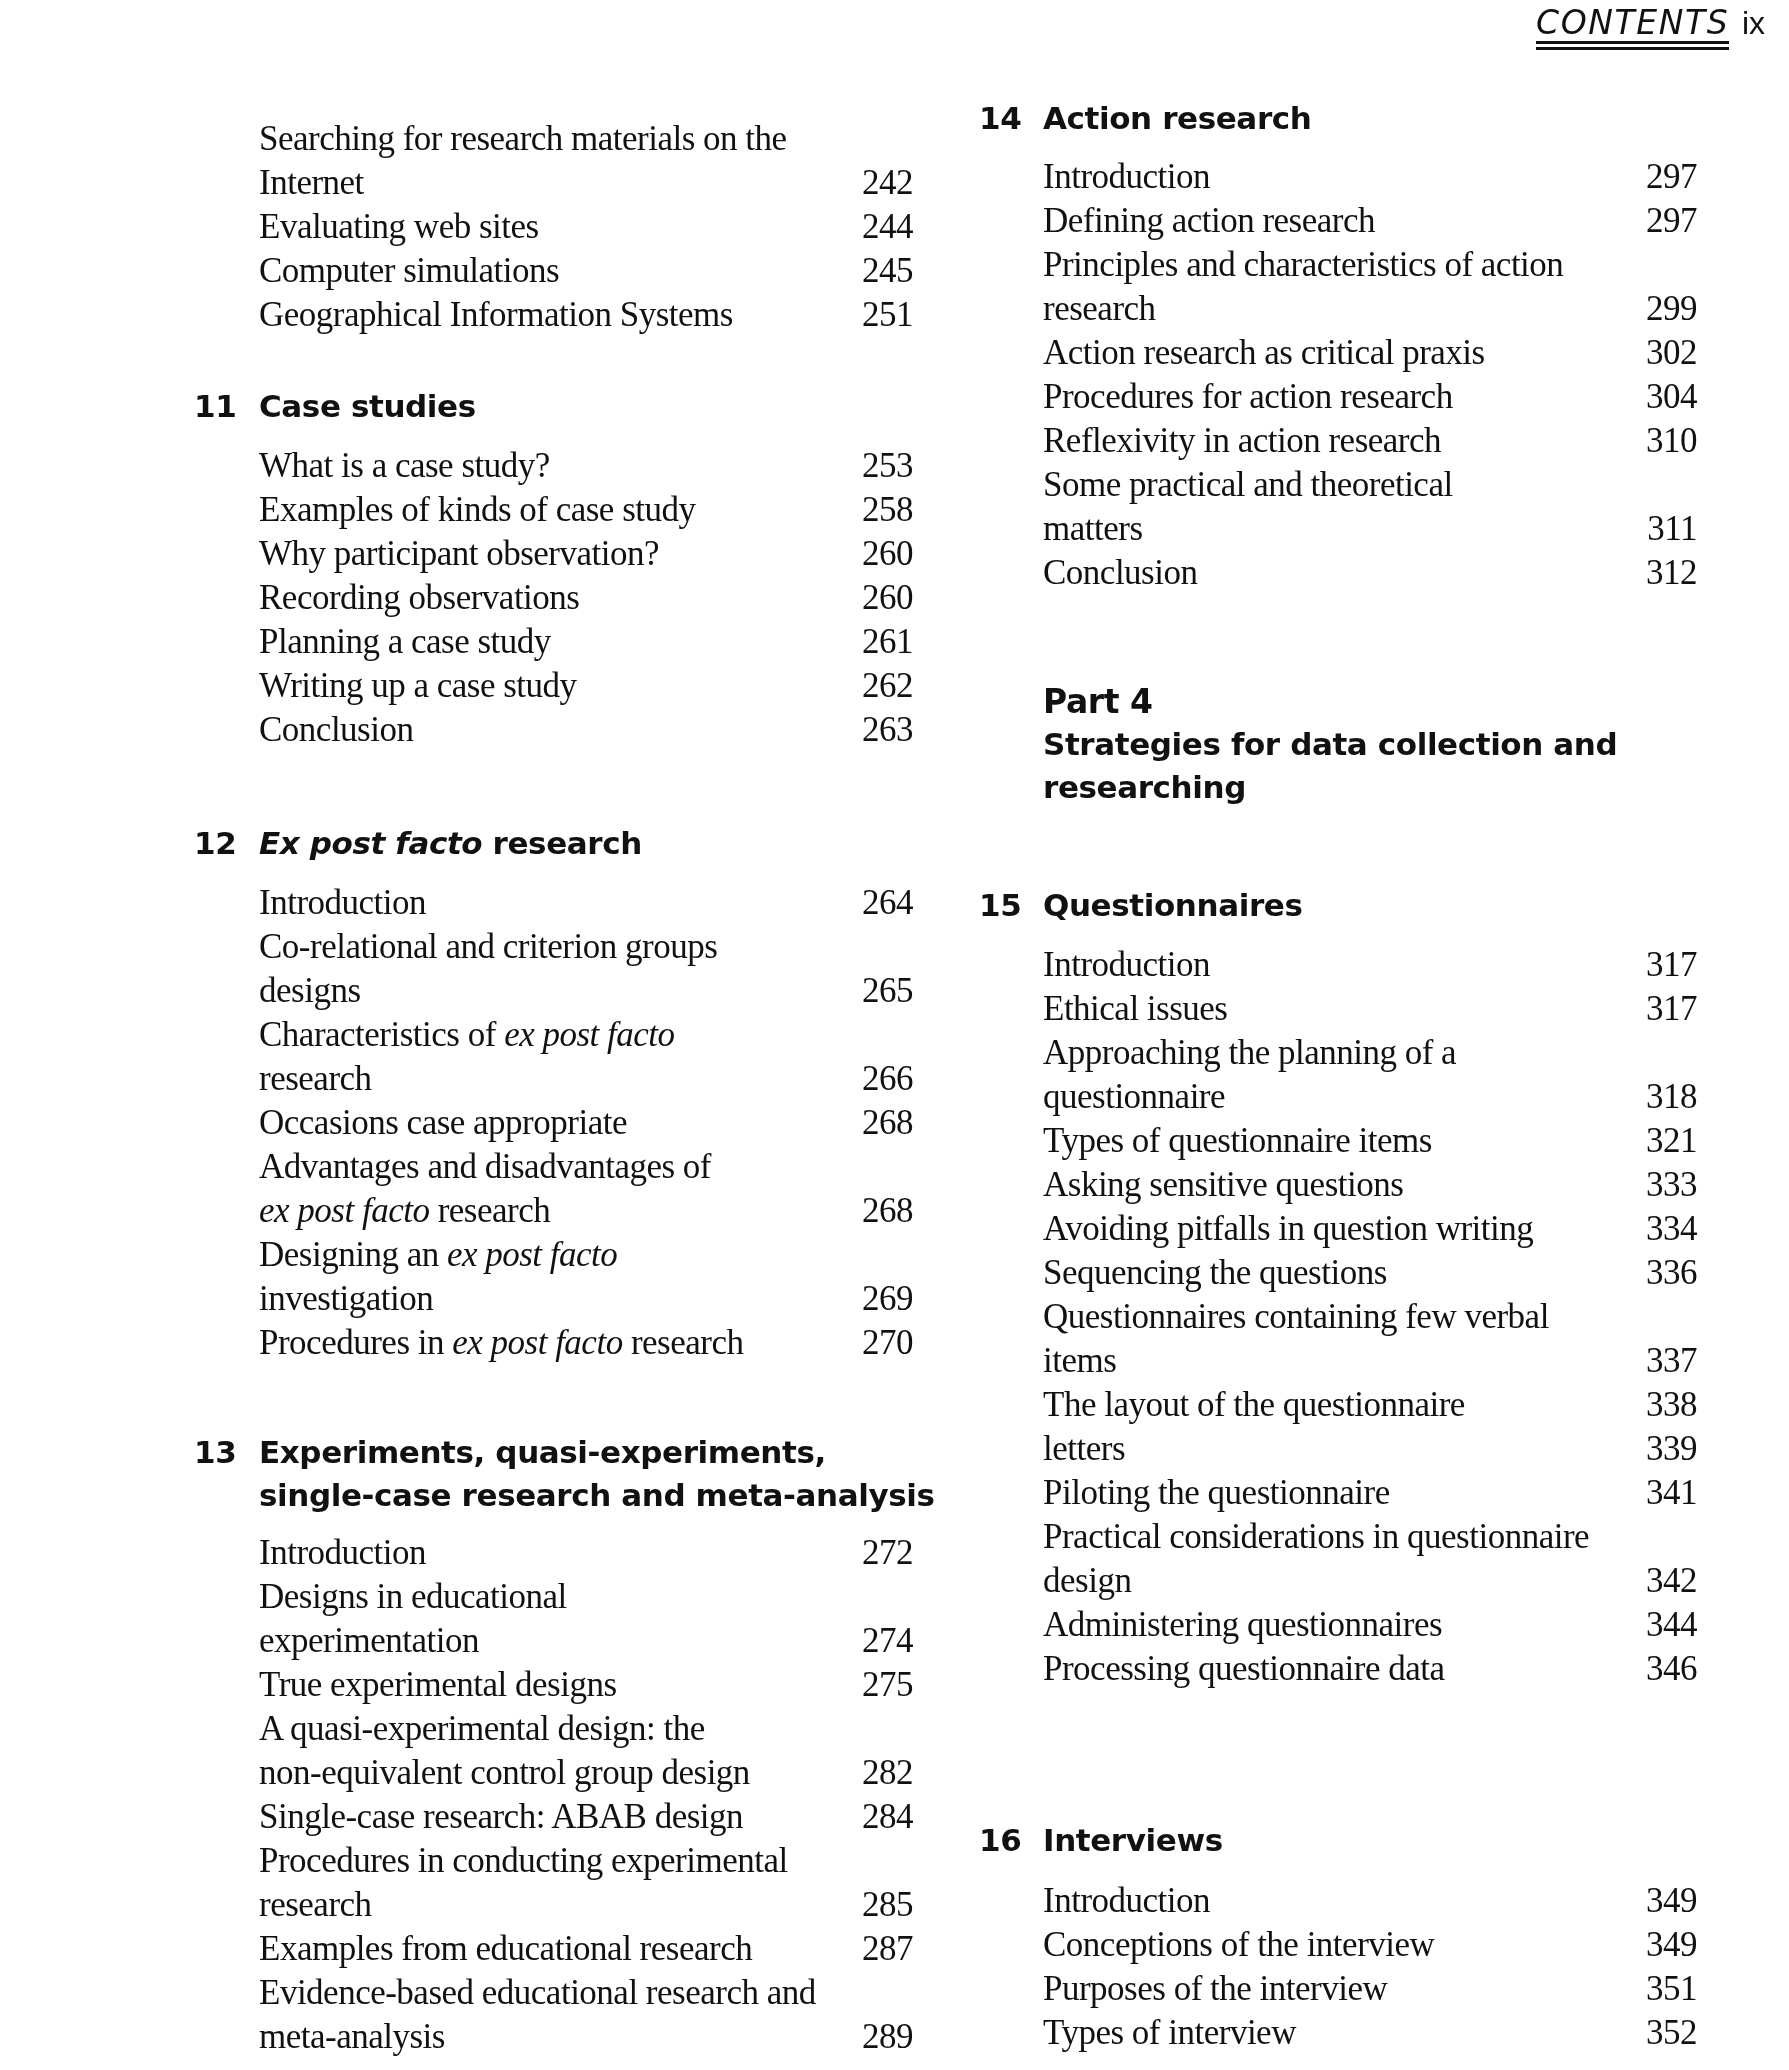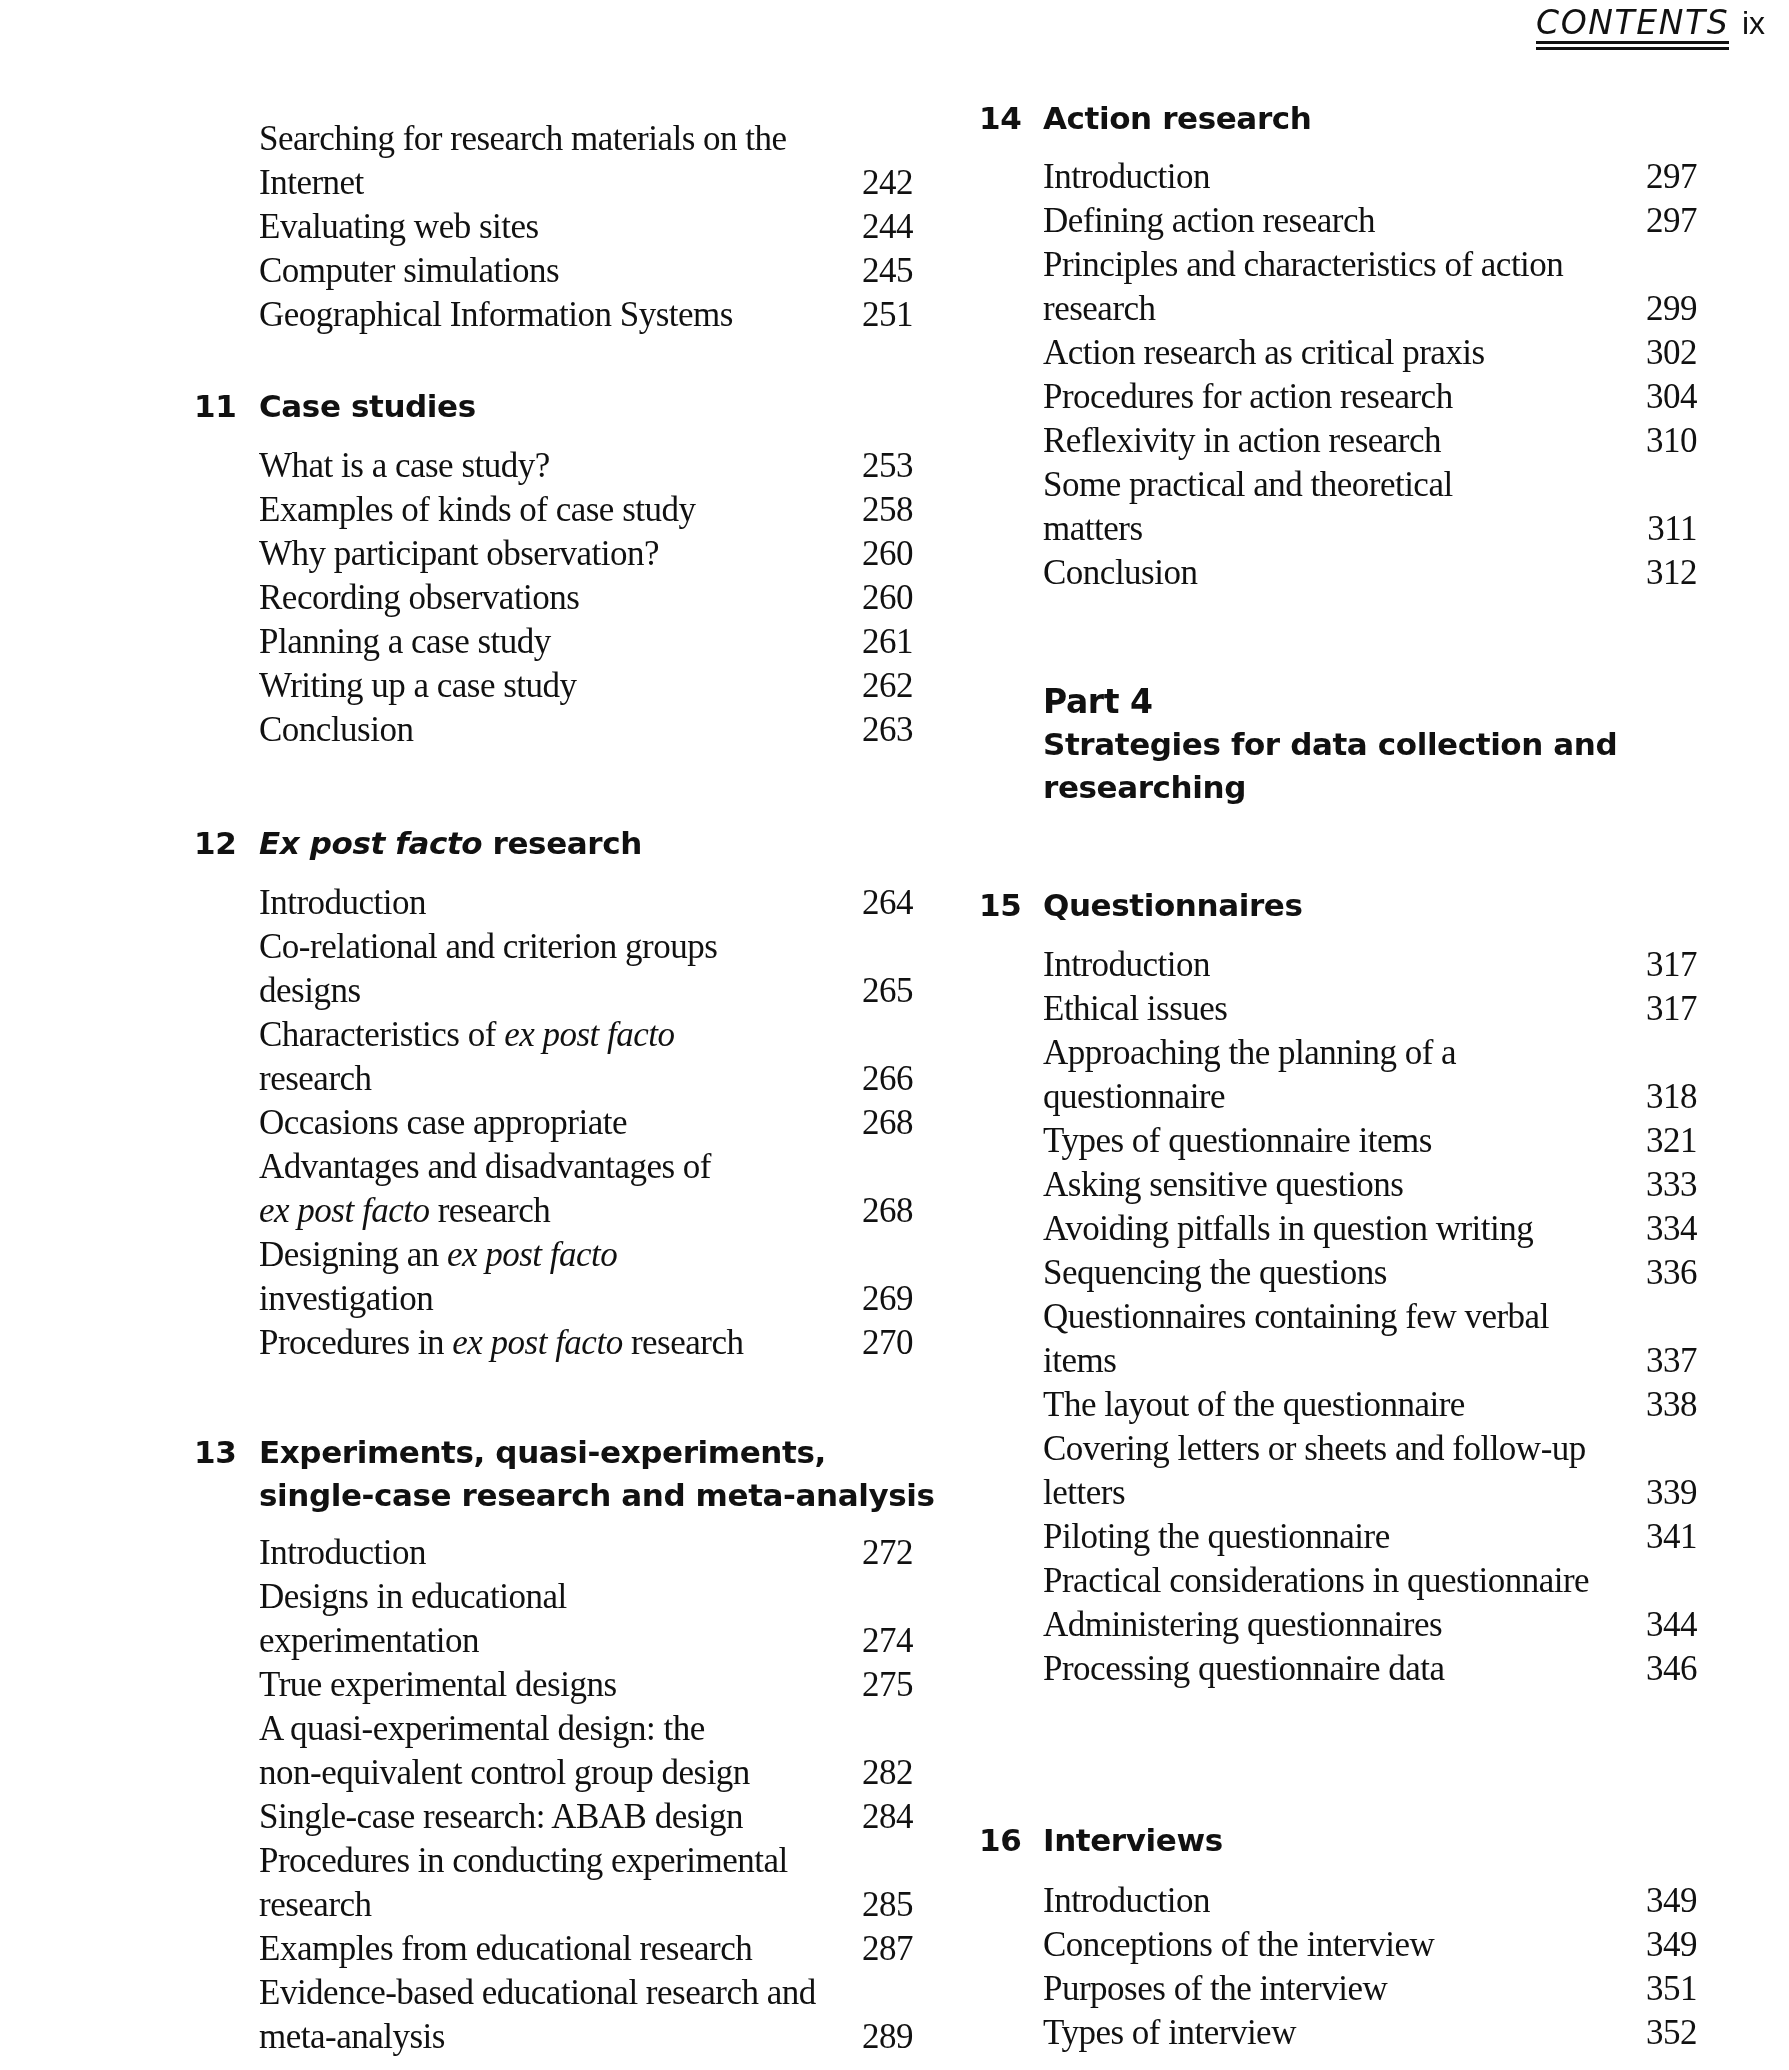--- a/index.html
+++ b/index.html
@@ -121,24 +121,24 @@
   <div class="line"><span>Ethical issues</span><span class="pg">317</span></div>
   <div class="line"><span>Approaching the planning of a</span></div>
   <div class="line"><span>questionnaire</span><span class="pg">318</span></div>
   <div class="line"><span>Types of questionnaire items</span><span class="pg">321</span></div>
   <div class="line"><span>Asking sensitive questions</span><span class="pg">333</span></div>
   <div class="line"><span>Avoiding pitfalls in question writing</span><span class="pg">334</span></div>
   <div class="line"><span>Sequencing the questions</span><span class="pg">336</span></div>
   <div class="line"><span>Questionnaires containing few verbal</span></div>
   <div class="line"><span>items</span><span class="pg">337</span></div>
   <div class="line"><span>The layout of the questionnaire</span><span class="pg">338</span></div>
-  <div class="line"><span>Covering letters or sheets and follow-up</span></div>
   <div class="line"><span>letters</span><span class="pg">339</span></div>
   <div class="line"><span>Piloting the questionnaire</span><span class="pg">341</span></div>
   <div class="line"><span>Practical considerations in questionnaire</span></div>
+  <div class="line"><span>design</span><span class="pg">342</span></div>
   <div class="line"><span>Administering questionnaires</span><span class="pg">344</span></div>
   <div class="line"><span>Processing questionnaire data</span><span class="pg">346</span></div>
 </div>
 
 <div class="chap" style="top:1819px; left:979px;">
   <span class="num">16</span>
   <span class="ttl" style="left:64px;">Interviews</span>
 </div>
 <div class="block right-items" style="top:1879px;">
   <div class="line"><span>Introduction</span><span class="pg">349</span></div>

